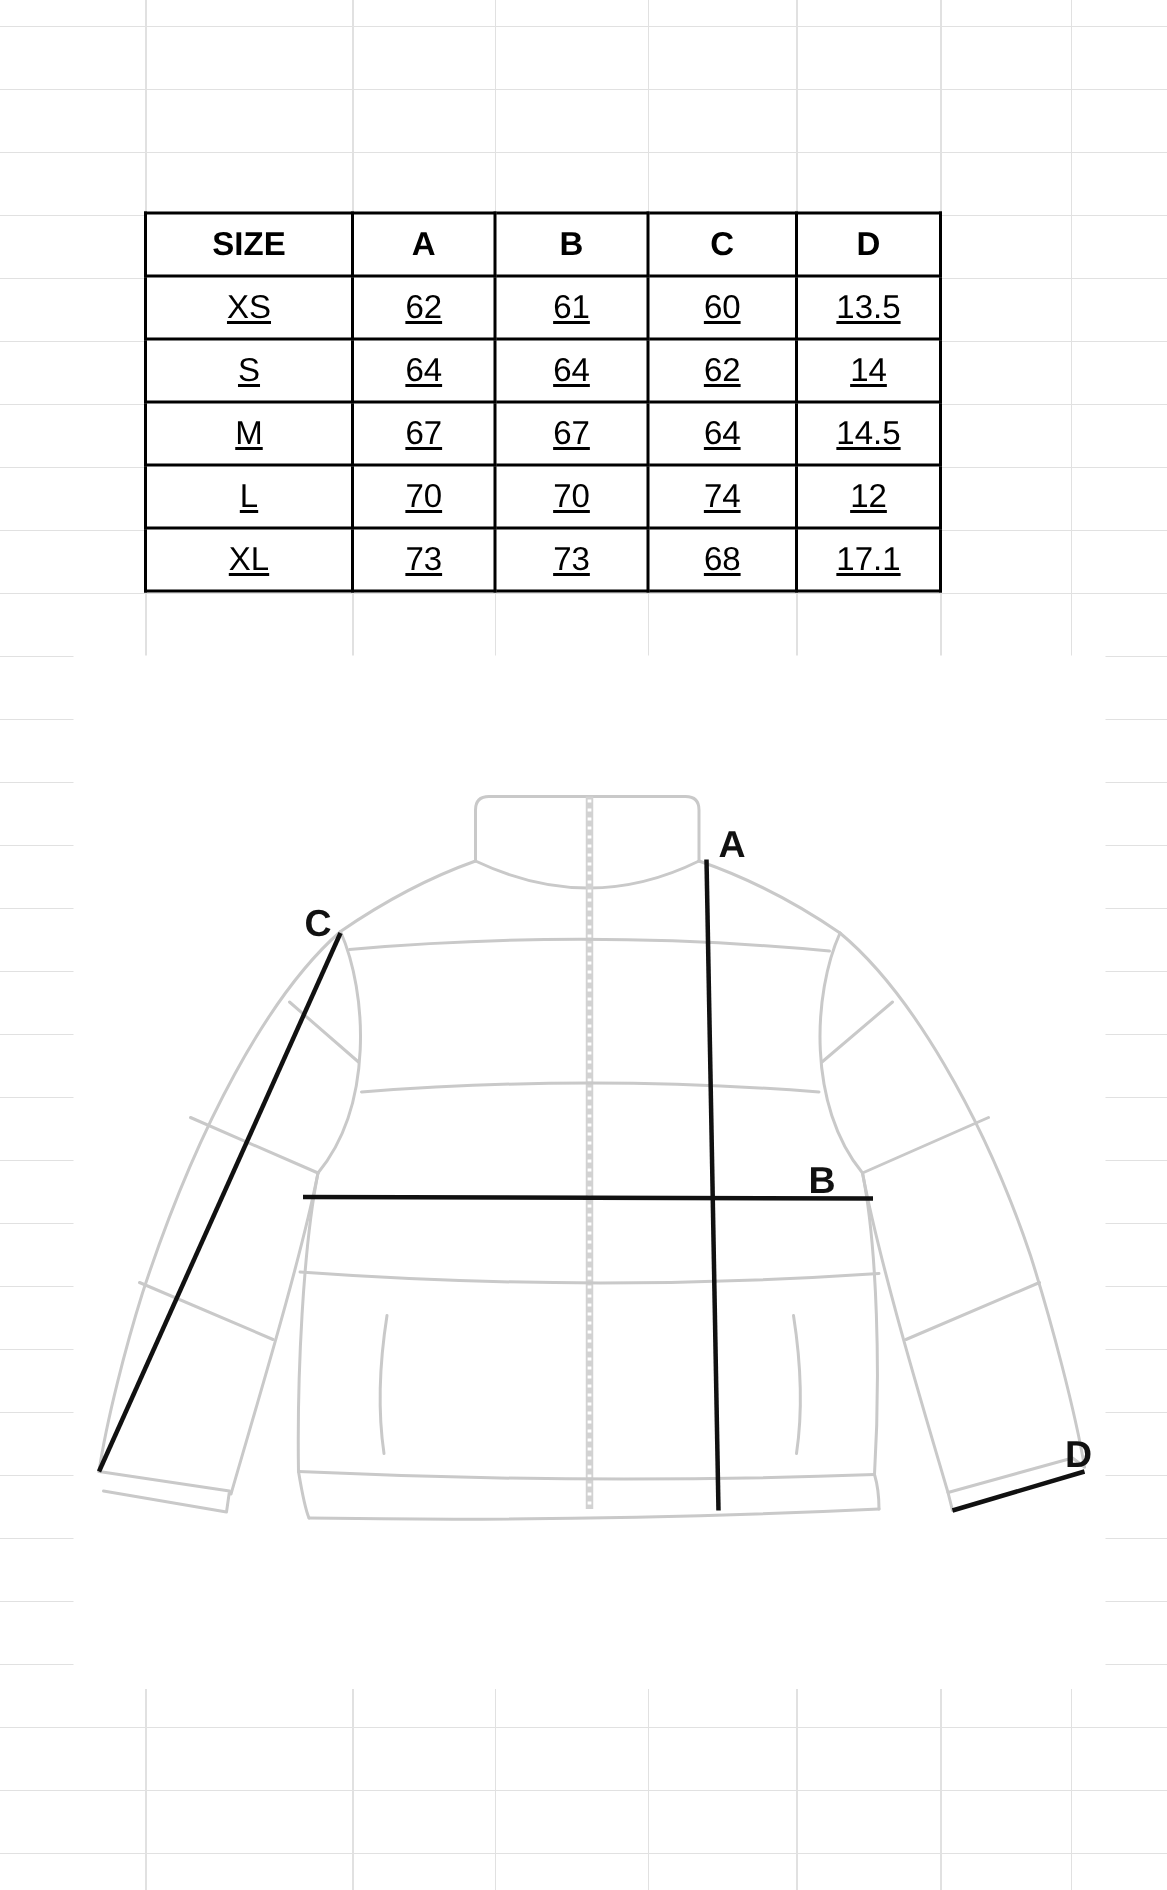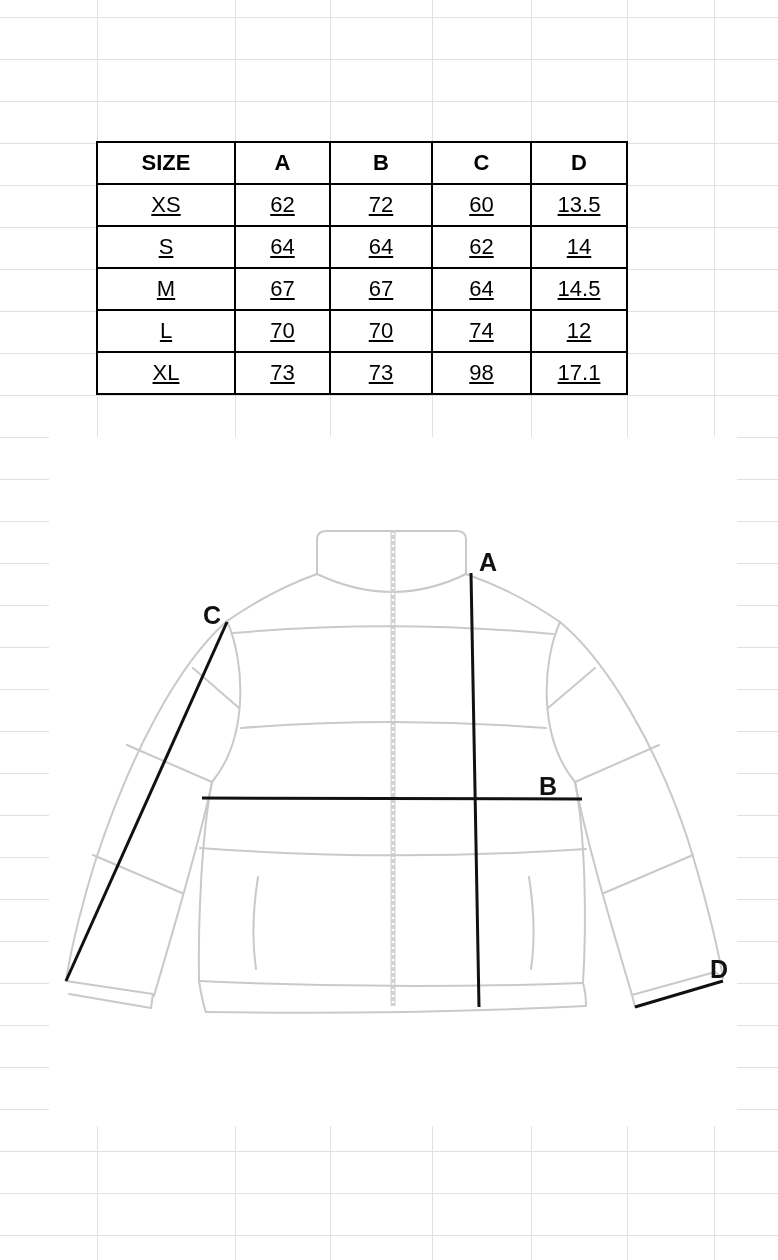--- a/index.html
+++ b/index.html
@@ -81,21 +81,21 @@
         <th>A</th>
         <th>B</th>
         <th>C</th>
         <th>D</th>
       </tr>
     </thead>
     <tbody>
       <tr>
         <td>XS</td>
         <td>62</td>
-        <td>72</td>
+        <td>61</td>
         <td>60</td>
         <td>13.5</td>
       </tr>
       <tr>
         <td>S</td>
         <td>64</td>
         <td>64</td>
         <td>62</td>
         <td>14</td>
       </tr>
@@ -110,21 +110,21 @@
         <td>L</td>
         <td>70</td>
         <td>70</td>
         <td>74</td>
         <td>12</td>
       </tr>
       <tr>
         <td>XL</td>
         <td>73</td>
         <td>73</td>
-        <td>98</td>
+        <td>68</td>
         <td>17.1</td>
       </tr>
     </tbody>
   </table>
 
   <div class="diagram">
     <svg viewBox="0 0 688 689">
       <g>
 
         <path class="sk" d="M268,137 L268,103 Q268,94 277,94 L408,94 Q417,94 417,103 L417,137"></path>

